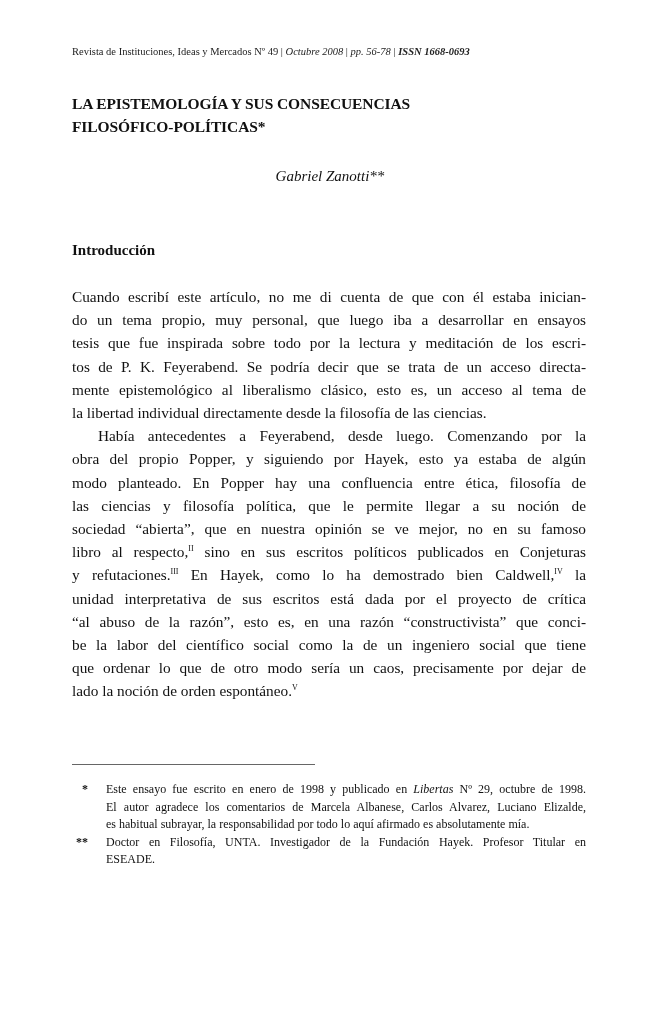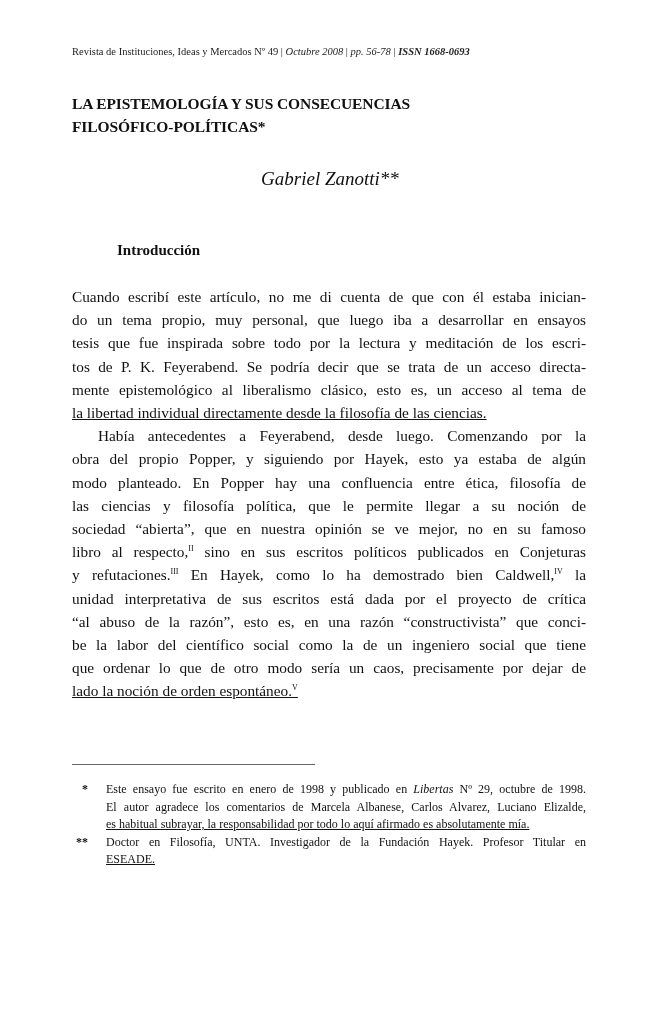--- a/index.html
+++ b/index.html
@@ -10,34 +10,34 @@
     font-family: "Liberation Serif", serif; font-size: 10.5px; color: #222; white-space: nowrap;
   }
   .running-head .it { font-style: italic; }
   .title {
     position: absolute; left: 72px; top: 92px; width: 514px; text-align: left;
     font-family: "Liberation Serif", serif; font-weight: bold; font-size: 15.5px; line-height: 23px;
     letter-spacing: -0.1px;
   }
   .author {
     position: absolute; left: 180px; top: 168px; width: 300px; text-align: center;
-    font-family: "Liberation Serif", serif; font-style: italic; font-size: 19px;
+    font-family: "Liberation Serif", serif; font-style: italic; font-size: 15px;
   }
   .section-heading {
     position: absolute; left: 72px; top: 242px;
-    font-family: "Liberation Serif", serif; font-weight: bold; font-size: 15px; margin-left: 45px;
+    font-family: "Liberation Serif", serif; font-weight: bold; font-size: 15px;
   }
   .body-text {
     position: absolute; left: 72px; top: 285px; width: 514px;
     font-family: "Liberation Serif", serif; font-size: 15.3px; line-height: 23.2px;
     text-align: justify;
   }
   .body-text p { margin: 0; }
   .line { display: block; text-align: justify; text-align-last: justify; white-space: nowrap; }
-  .line.last { text-align-last: left; text-decoration: underline; }
+  .line.last { text-align-last: left; }
   sup { font-size: 8px; line-height: 0; vertical-align: 6px; }
   .rule {
     position: absolute; left: 72px; top: 764px; width: 243px; height: 1px; background: #666;
   }
   .footnotes {
     position: absolute; left: 72px; top: 781px; width: 514px;
     font-family: "Liberation Serif", serif; font-size: 12px; line-height: 17.5px;
   }
   .fn { position: relative; padding-left: 34px; }
   .fn-mark { position: absolute; left: 10px; top: 0; font-weight: bold; }

